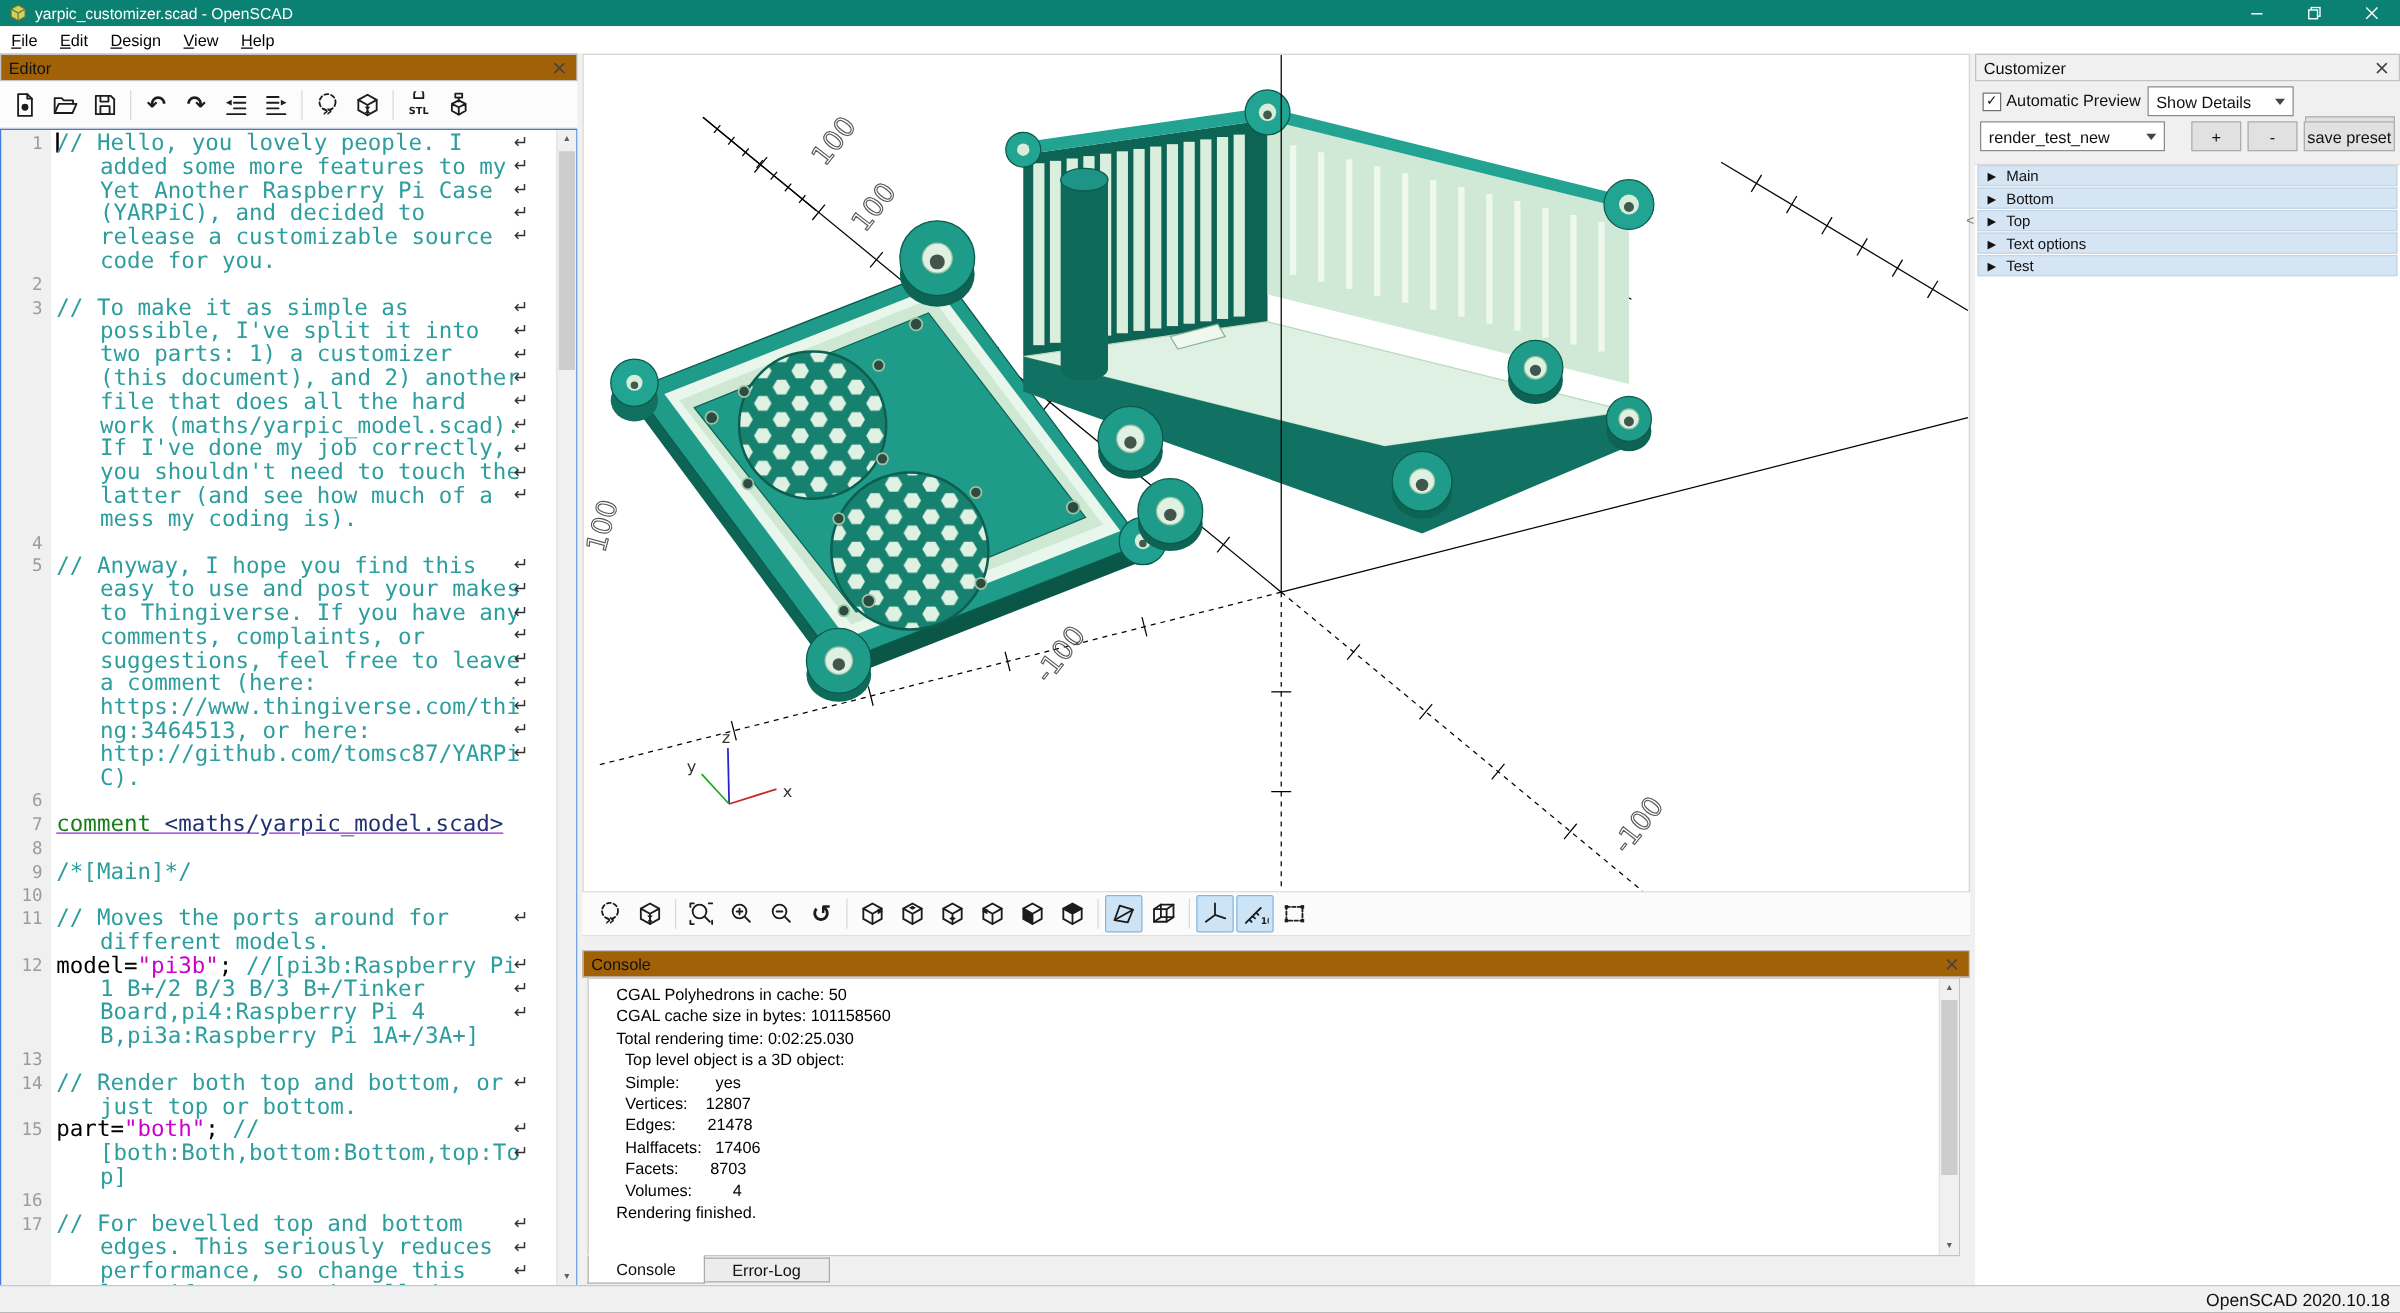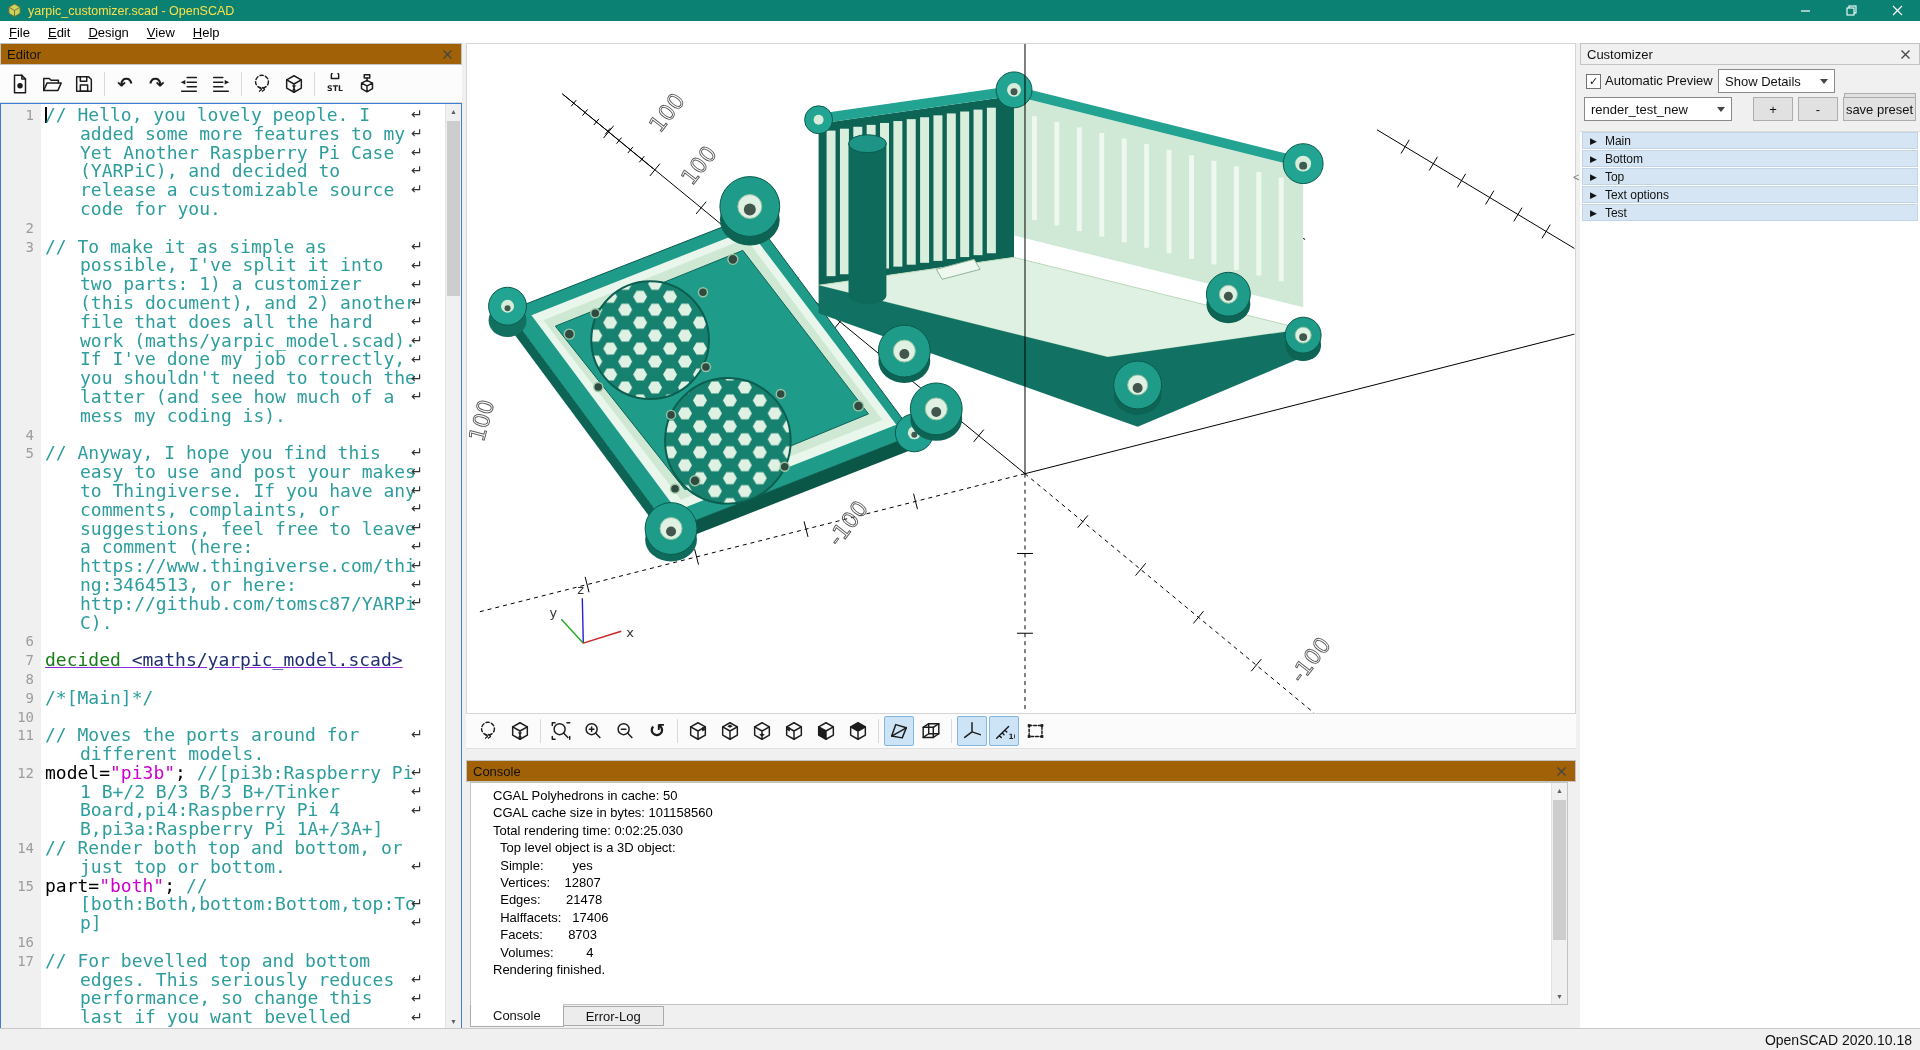--- a/index.html
+++ b/index.html
@@ -1,20 +1,20 @@
 <!DOCTYPE html>
 <html><head>
 <meta charset="utf-8">
 <style>
   html,body{margin:0;padding:0;background:#777;}
   #app{position:relative;width:1920px;height:1050px;background:#fff;overflow:hidden;
        font-family:"Liberation Sans",sans-serif;font-size:13px;color:#111;}
   
   #titlebar{position:absolute;left:0;top:0;width:1920px;height:21px;background:#0b8174;
-            display:flex;align-items:center;color:#fde047;}
+            display:flex;align-items:center;color:#ffffff;}
   #titlebar .app-icon{margin:0 6px 0 7px;display:flex;}
   #titlebar .title-text{font-size:12.5px;}
   #win-controls{position:absolute;right:0;top:0;height:21px;display:flex;}
   .win-btn{width:46px;height:21px;display:flex;align-items:center;justify-content:center;}
   
   #menubar{position:absolute;left:0;top:21px;width:1920px;height:22px;background:#ffffff;
            border-bottom:1px solid #e8e8e8;display:flex;align-items:center;}
   .menu-item{display:inline-block;padding:2px 9px;font-size:13px;color:#000;}
   .menu-item::first-letter{text-decoration:underline;}
   
@@ -231,41 +231,45 @@
           <div class="crow">
             <span class="ln">5</span>
             <div class="ct"><span class="c">// Anyway, I hope you find this easy to use and post your makes to Thingiverse. If you have any comments, complaints, or suggestions, feel free to leave a comment (here: https://www.thingiverse.com/thing:3464513, or here: http://github.com/tomsc87/YARPiC).</span></div>
           </div>
           <div class="crow">
             <span class="ln">6</span>
             <div class="ct"></div>
           </div>
           <div class="crow">
             <span class="ln">7</span>
-            <div class="ct"><span class="inc"><span class="kw">decided</span> &lt;maths/yarpic_model.scad&gt;</span></div>
+            <div class="ct"><span class="inc"><span class="kw">comment</span> &lt;maths/yarpic_model.scad&gt;</span></div>
           </div>
           <div class="crow">
             <span class="ln">8</span>
             <div class="ct"></div>
           </div>
           <div class="crow">
             <span class="ln">9</span>
             <div class="ct"><span class="c">/*[Main]*/</span></div>
           </div>
           <div class="crow">
             <span class="ln">10</span>
             <div class="ct"></div>
           </div>
           <div class="crow">
             <span class="ln">11</span>
             <div class="ct"><span class="c">// Moves the ports around for different models.</span></div>
           </div>
           <div class="crow">
             <span class="ln">12</span>
             <div class="ct">model=<span class="s">"pi3b"</span>; <span class="c">//[pi3b:Raspberry Pi 1 B+/2 B/3 B/3 B+/Tinker Board,pi4:Raspberry Pi 4 B,pi3a:Raspberry Pi 1A+/3A+]</span></div>
+          </div>
+          <div class="crow">
+            <span class="ln">13</span>
+            <div class="ct"></div>
           </div>
           <div class="crow">
             <span class="ln">14</span>
             <div class="ct"><span class="c">// Render both top and bottom, or just top or bottom.</span></div>
           </div>
           <div class="crow">
             <span class="ln">15</span>
             <div class="ct">part=<span class="s">"both"</span>; <span class="c">// [both:Both,bottom:Bottom,top:Top]</span></div>
           </div>
           <div class="crow">

